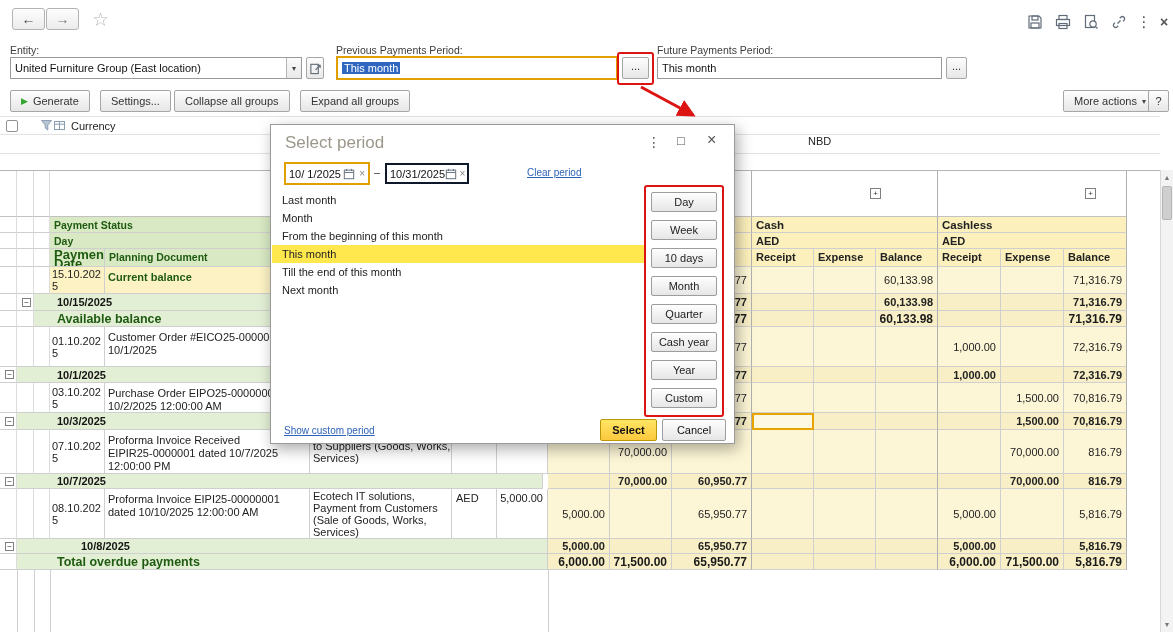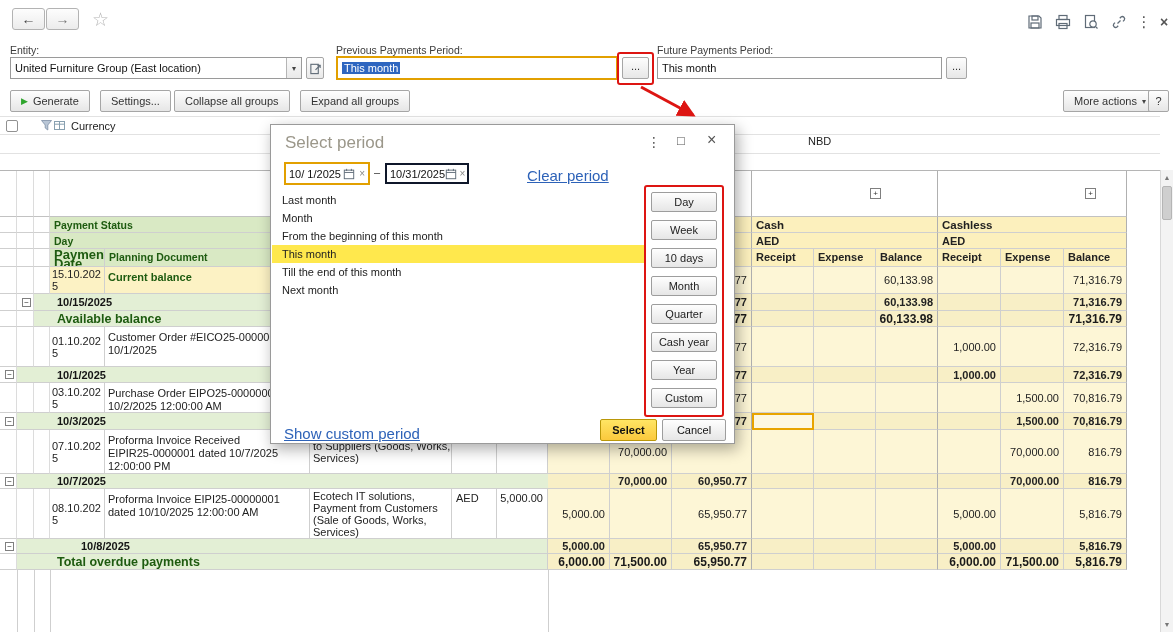--- a/index.html
+++ b/index.html
@@ -106,21 +106,21 @@
   .dlg-max  { position:absolute; left:406px; top:8px; font-size:13px; color:#555; cursor:pointer; }
   .dlg-x    { position:absolute; left:436px; top:6px; font-size:16px; color:#555; cursor:pointer; }
   .datebox { position:absolute; top:38px; height:21px; border:2px solid #0f172a; background:#fff;
              display:flex; align-items:center; font-size:11px; color:#111; }
   .datebox.from { left:13px; width:86px; border:2px solid var(--hl-orange,#e2a000); height:23px; top:37px; }
   .datebox.to { left:114px; width:84px; }
   .datebox .dtxt { flex:1; padding-left:3px; white-space:nowrap; }
   .datebox .calb { width:16px; display:flex; justify-content:center; cursor:pointer; }
   .datebox .clrx { width:12px; font-size:10px; color:#888; cursor:pointer; text-align:center; }
   .ddash { position:absolute; left:103px; top:41px; font-size:11px; color:#333; }
-  .dlg-link { font-size:15px; color:var(--link-blue,#2d62b8); text-decoration:underline; cursor:pointer;
+  .dlg-link { font-size:10px; color:var(--link-blue,#2d62b8); text-decoration:underline; cursor:pointer;
               position:absolute; }
   .clearp { left:256px; top:42px; }
   .customp { left:13px; top:300px; }
   #plist { position:absolute; left:1px; top:66px; width:372px; }
   .pitem { height:18px; font-size:11px; color:#222; padding-left:10px; display:flex; align-items:center;
            cursor:pointer; }
   .pitem.active { background:var(--hl-yellow,#ffe84d); }
   #pbtns { position:absolute; left:380px; top:67px; width:66px; display:flex; flex-direction:column;
            gap:8px; }
   .pbtn { width:66px; height:20px; border:1px solid #9d9d9d; border-radius:2px;
@@ -429,21 +429,21 @@
       <div class="c money" style="left: 548px; top: 259px; width: 62px; height: 44px;"></div>
       <div class="c money" style="left: 610px; top: 259px; width: 62px; height: 44px;">70,000.00</div>
       <div class="c money se" style="left: 672px; top: 259px; width: 80px; height: 44px;"></div>
       <div class="c money" style="left: 752px; top: 259px; width: 62px; height: 44px;"></div>
       <div class="c money" style="left: 814px; top: 259px; width: 62px; height: 44px;"></div>
       <div class="c money se" style="left: 876px; top: 259px; width: 62px; height: 44px;"></div>
       <div class="c money" style="left: 938px; top: 259px; width: 63px; height: 44px;"></div>
       <div class="c money" style="left: 1001px; top: 259px; width: 63px; height: 44px;">70,000.00</div>
       <div class="c money se" style="left: 1064px; top: 259px; width: 63px; height: 44px;">816.79</div>
       <div class="c tree" style="left: 0px; top: 303px; width: 17px; height: 15px;"></div>
-      <div class="c glab" style="left: 17px; top: 303px; width: 607px; height: 15px; padding-left: 40px;">10/7/2025</div>
+      <div class="c glab" style="left: 17px; top: 303px; width: 526px; height: 15px; padding-left: 40px;">10/7/2025</div>
       <div class="exp" style="left: 5px; top: 306px;">−</div>
       <div class="c money b" style="left: 548px; top: 303px; width: 62px; height: 15px;"></div>
       <div class="c money b" style="left: 610px; top: 303px; width: 62px; height: 15px;">70,000.00</div>
       <div class="c money b se" style="left: 672px; top: 303px; width: 80px; height: 15px;">60,950.77</div>
       <div class="c money b" style="left: 752px; top: 303px; width: 62px; height: 15px;"></div>
       <div class="c money b" style="left: 814px; top: 303px; width: 62px; height: 15px;"></div>
       <div class="c money b se" style="left: 876px; top: 303px; width: 62px; height: 15px;"></div>
       <div class="c money b" style="left: 938px; top: 303px; width: 63px; height: 15px;"></div>
       <div class="c money b" style="left: 1001px; top: 303px; width: 63px; height: 15px;">70,000.00</div>
       <div class="c money b se" style="left: 1064px; top: 303px; width: 63px; height: 15px;">816.79</div>

